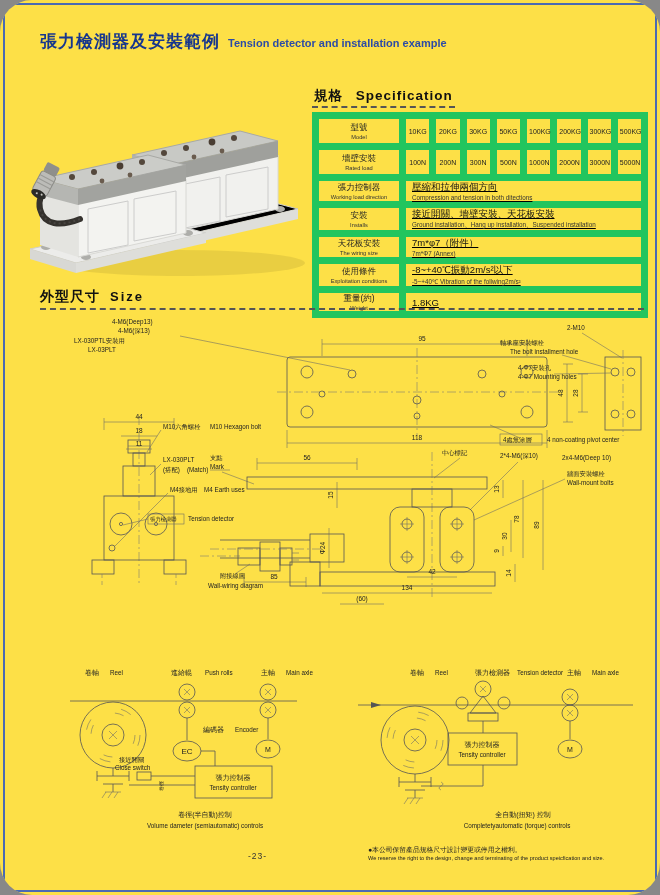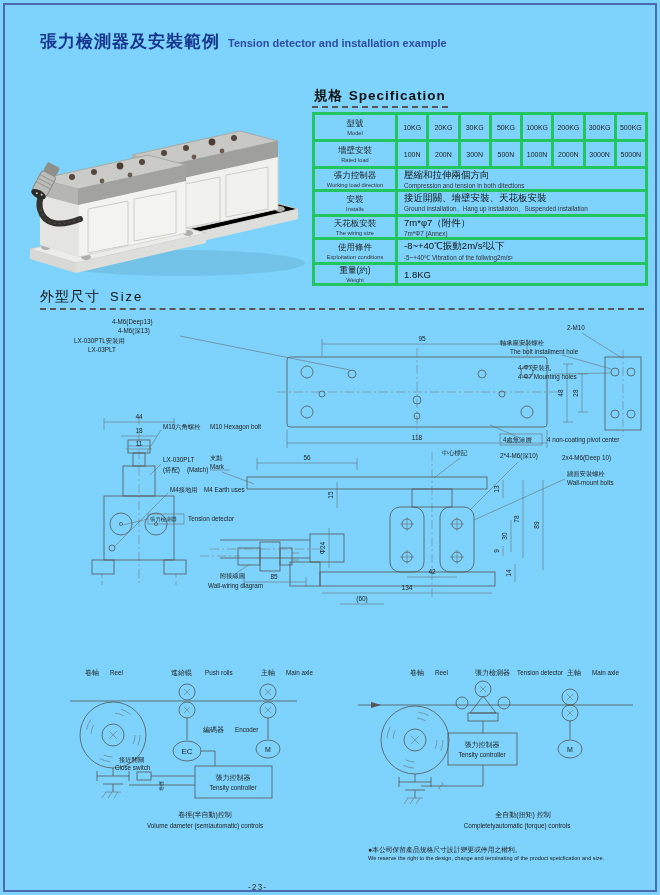--- a/index.html
+++ b/index.html
@@ -1,40 +1,40 @@
 <!DOCTYPE html>
 <html><head>
 <meta charset="utf-8">
 <style>
   html,body{margin:0;padding:0;background:#888;}
-  #page{position:relative;width:660px;height:895px;background:#7dd3fc;font-family:"Liberation Sans",sans-serif;overflow:hidden;}
+  #page{position:relative;width:660px;height:895px;background:#fde047;font-family:"Liberation Sans",sans-serif;overflow:hidden;border-radius:32px;}
   .page-border{position:absolute;inset:3px;border:2px solid #4a6ab2;pointer-events:none;}
 
   
   .hdr{position:absolute;left:40px;top:30px;white-space:nowrap;}
   .hdr .zh{font-size:17px;font-weight:bold;color:#16368e;letter-spacing:1px;}
   .hdr .en{font-size:11px;font-weight:bold;color:#2c4ba6;margin-left:8px;}
   .logo{position:absolute;left:584px;top:18px;width:58px;text-align:center;}
   .logo .txt{font-size:10px;color:#3c5cae;letter-spacing:3px;margin-top:1px;}
 
   
-  .sec-head{position:absolute;font-weight:normal;color:#111;border-bottom:2px dashed #555;padding-bottom:2px;white-space:nowrap;}
+  .sec-head{position:absolute;font-weight:bold;color:#111;border-bottom:2px dashed #555;padding-bottom:2px;white-space:nowrap;}
   .sec-head .zh{font-size:14px;letter-spacing:1px;}
   .sec-head .en{font-size:13px;letter-spacing:2px;margin-left:10px;}
 
   
   .spec{position:absolute;left:312px;top:86px;width:338px;}
   .spec-head{font-weight:bold;color:#111;font-size:13.5px;letter-spacing:1px;border-bottom:2px dashed #555;display:inline-block;padding:0 2px 1px 2px;}
   .spec-table{border-collapse:collapse;table-layout:fixed;width:336px;margin-top:4px;}
-  .spec-table td{border:3px solid #22c55e;text-align:center;vertical-align:middle;padding:0 2px;}
+  .spec-table td{border:7px solid #22c55e;text-align:center;vertical-align:middle;padding:0 2px;}
   .spec-table .lbl{width:76px;}
   .spec-table .lbl .zh{font-size:8.5px;color:#222;}
   .spec-table .lbl .en{font-size:6px;color:#333;transform:scale(.95);white-space:nowrap;}
   .spec-table .val{font-size:7px;color:#222;height:24px;}
-  .spec-table .vw{text-align:left;padding-left:6px;}
+  .spec-table .vw{text-align:left;padding-left:6px;text-decoration:underline;}
   .spec-table .vw .zh{font-size:9.5px;color:#111;}
   .spec-table .vw .en{font-size:6.3px;color:#333;white-space:nowrap;}
 
   
   .photo{position:absolute;left:20px;top:103px;width:290px;height:185px;}
 
   
   .size-head{left:40px;top:287px;width:604px;}
   .drawings{position:absolute;left:22px;top:312px;width:625px;height:302px;}
   .tension-head{left:40px;top:622px;width:612px;}
@@ -42,21 +42,21 @@
 
   svg .ln{stroke:#555;stroke-width:.8;fill:none;}
   svg .thin{stroke:#666;stroke-width:.55;fill:none;}
   svg .cl{stroke:#777;stroke-width:.55;fill:none;stroke-dasharray:9 3 2 3;}
   svg .dash{stroke:#777;stroke-width:.55;fill:none;stroke-dasharray:4 3;}
   svg text{fill:#222;font-family:"Liberation Sans",sans-serif;}
   .t6{font-size:6.3px;} .t7{font-size:7px;} .t8{font-size:8px;}
   .dimtxt{font-size:6.5px;text-anchor:middle;}
 
   
-  .pagenum{position:absolute;left:248px;top:882px;font-size:8.5px;color:#333;letter-spacing:1px;}
+  .pagenum{position:absolute;left:248px;top:851px;font-size:8.5px;color:#333;letter-spacing:1px;}
   .footnote{position:absolute;left:368px;top:845px;width:285px;color:#222;}
   .footnote .zh{font-size:6.8px;}
   .footnote .en{font-size:5.8px;transform:scale(.96);transform-origin:left;white-space:nowrap;}
 </style>
 </head>
 <body>
 
 <div id="page">
   <div class="page-border"></div>
 
@@ -124,21 +124,21 @@
       <line x1="-8" y1="23" x2="8" y2="23" stroke="#9a9a96"></line>
       <ellipse cx="0" cy="33" rx="8" ry="4" fill="#2b2b28"></ellipse>
       <circle cx="-2" cy="33" r="1" fill="#c5c5c1"></circle>
         <circle cx="3" cy="32" r="1" fill="#c5c5c1"></circle>
     </g>
   </svg>
 
   <div class="spec">
     <div class="spec-head">
       <span>規格</span>
-      <span style="margin-left:1px">Specification</span>
+      <span style="margin-left:8px">Specification</span>
     </div>
     <table class="spec-table">
       <tbody>
           <tr>
         <td class="lbl">
               <div class="zh">型號</div>
               <div class="en">Model</div>
             </td>
         <td class="val">10KG</td>
         <td class="val">20KG</td>

